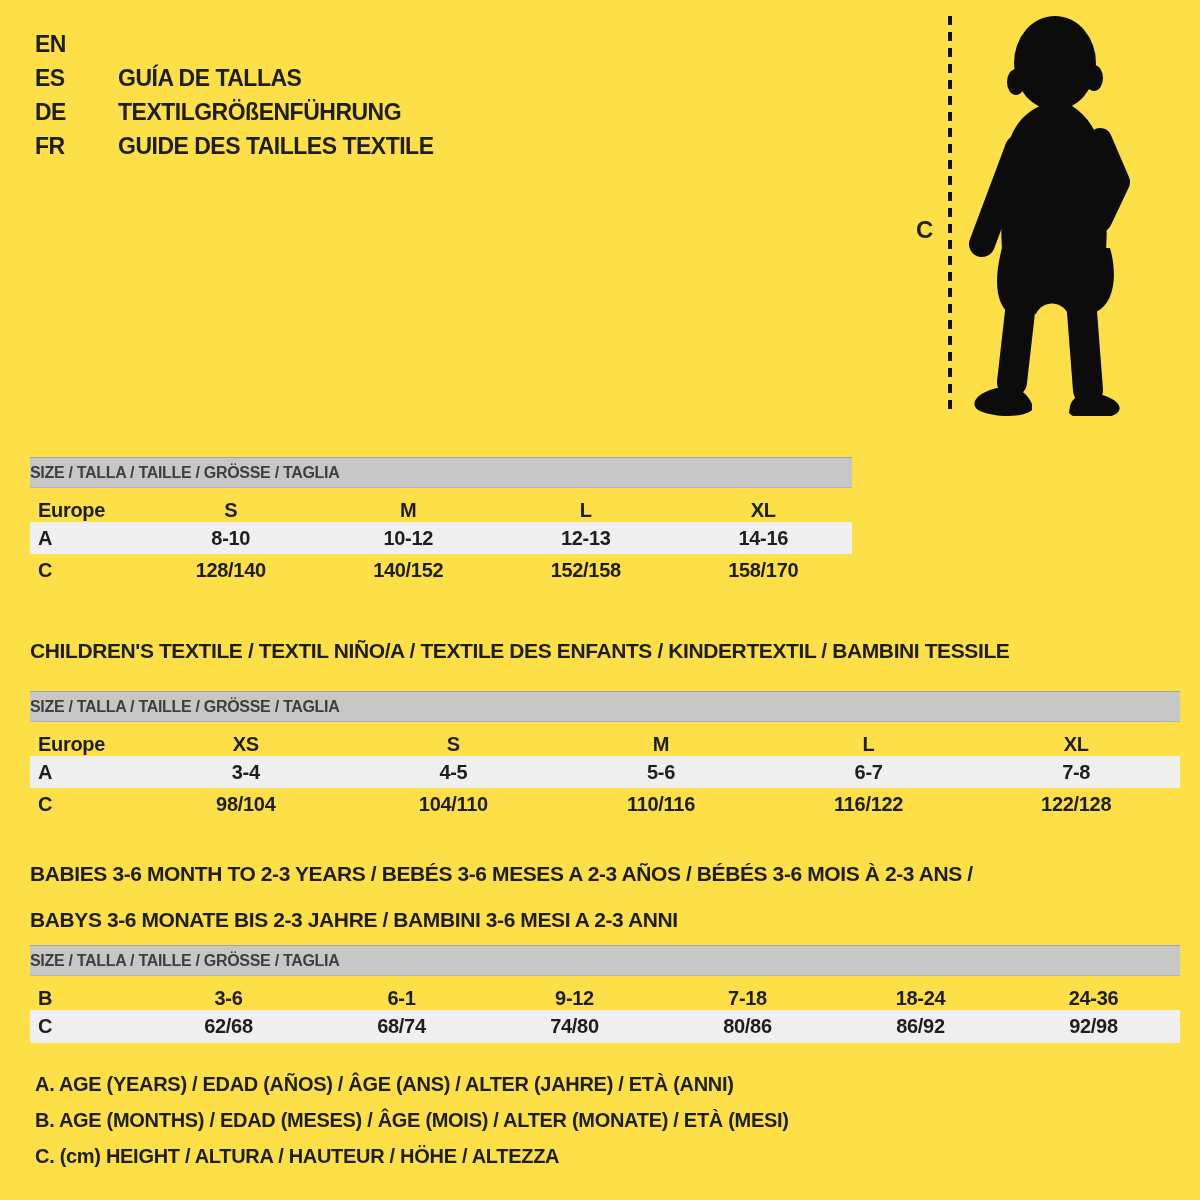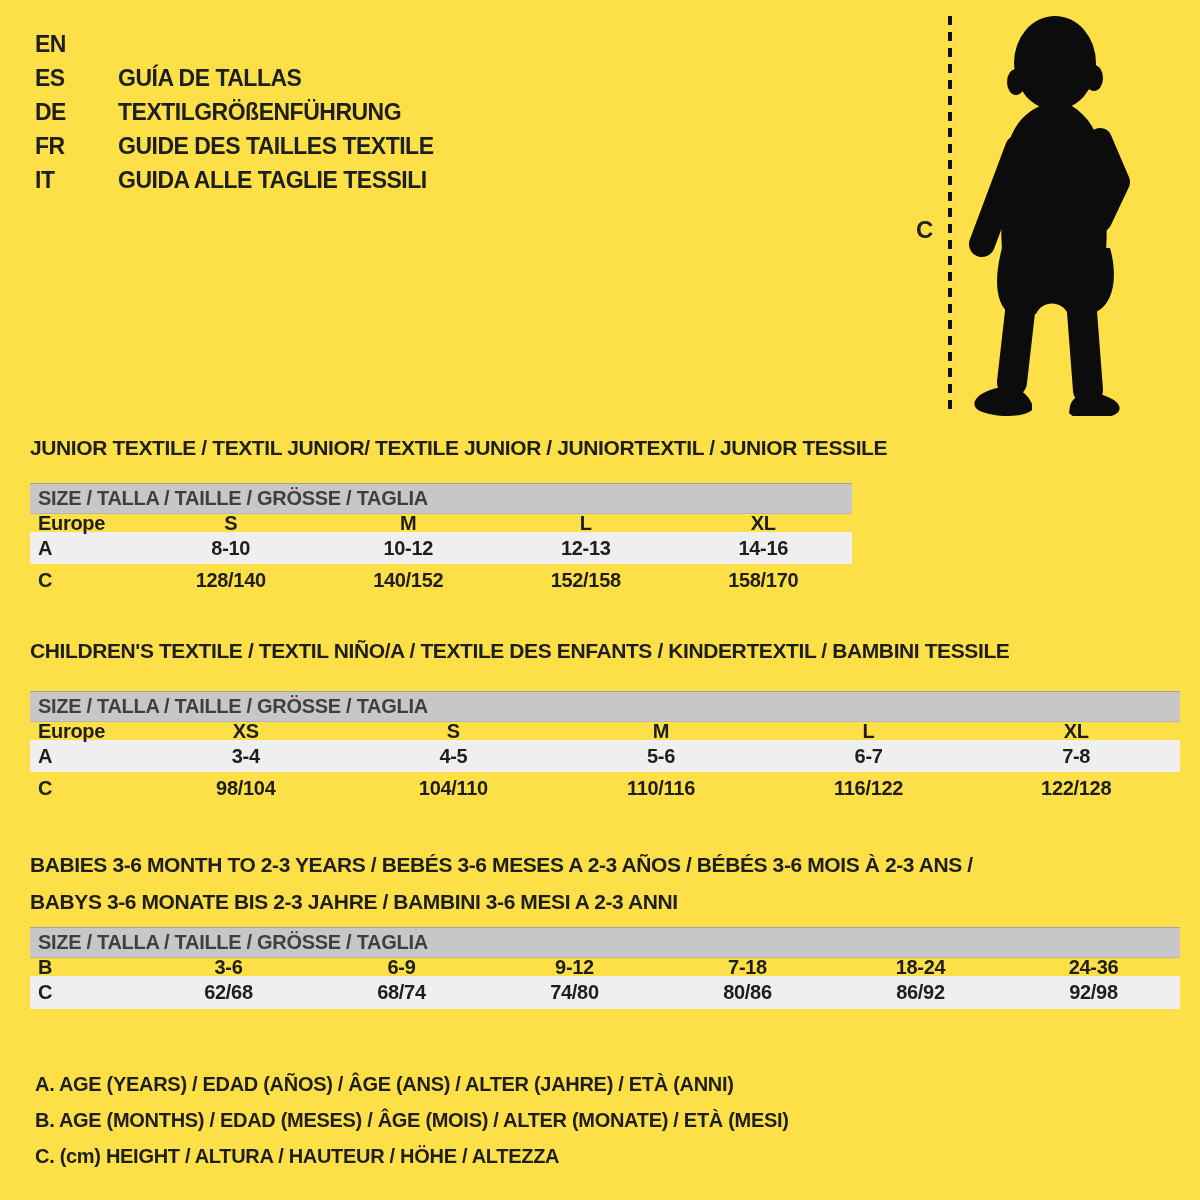--- a/index.html
+++ b/index.html
@@ -13,31 +13,31 @@
   .height-line{position:absolute;left:948px;top:16px;width:4px;height:400px;
     background:repeating-linear-gradient(to bottom,#111 0 9px,transparent 9px 16px);}
   .height-label{position:absolute;left:916px;top:216px;font-size:24px;}
   .silhouette{position:absolute;left:962px;top:12px;}
   
   .tbl{position:absolute;left:30px;}
   .t1{top:435px;width:822px;}
   .t2{top:638px;width:1150px;}
   .t3{top:846px;width:1150px;}
   .tbl-title{font-size:21px;line-height:26px;letter-spacing:-0.4px;white-space:nowrap;}
-  .t3 .tbl-title{line-height:37px;}
+  .t3 .tbl-title{line-height:37px;margin-top:9px;}
   .size-bar{height:29px;line-height:29px;background:#c7c7c7;color:#3f3f3f;
     border-top:1px solid #a3a3a3;border-bottom:1px solid #b5b5b5;
-    padding-left:8px;font-size:20px;letter-spacing:-0.3px;}
+    padding-left:0;font-size:16px;letter-spacing:-0.3px;}
   .t1 .size-bar{margin-top:22px;}
   .t2 .size-bar{margin-top:27px;}
   .t3 .size-bar{margin-top:7px;}
   .trow{display:flex;align-items:center;font-size:20px;letter-spacing:-0.3px;}
   .trow .rl{width:112px;padding-left:8px;box-sizing:border-box;text-align:left;}
   .trow .cell{flex:1;text-align:center;}
-  .h34{height:18px;} .h33{height:33px;} .h32{height:32px;}
+  .h34{height:34px;align-items:flex-end;} .h33{height:33px;} .h32{height:32px;}
   .stripe{background:#efefef;}
   
   .legend{position:absolute;left:35px;top:1066px;font-size:20px;line-height:36px;letter-spacing:-0.3px;}
 </style>
 </head>
 <body>
 
 <div class="page">
 
   <div class="lang-block">
@@ -48,24 +48,20 @@
       <span class="lang-code">ES</span>
       <span>GUÍA DE TALLAS</span>
     </div>
     <div class="lang-row">
       <span class="lang-code">DE</span>
       <span>TEXTILGRÖßENFÜHRUNG</span>
     </div>
     <div class="lang-row">
       <span class="lang-code">FR</span>
       <span>GUIDE DES TAILLES TEXTILE</span>
-    </div>
-    <div class="lang-row">
-      <span class="lang-code">IT</span>
-      <span>GUIDA ALLE TAGLIE TESSILI</span>
     </div>
   </div>
 
   <div class="height-line"></div>
   <div class="height-label">C</div>
   <svg class="silhouette" width="176" height="404" viewBox="0 0 176 404">
     <g fill="#0c0c0c" stroke="none">
       <ellipse cx="93" cy="51" rx="41" ry="47"></ellipse>
       <ellipse cx="54" cy="70" rx="9" ry="13"></ellipse>
       <ellipse cx="132" cy="66" rx="9" ry="13"></ellipse>
@@ -78,21 +74,20 @@
       <path d="M58,300 L50,370" stroke-width="30"></path>
       <path d="M120,300 L126,378" stroke-width="30"></path>
     </g>
     <g fill="#0c0c0c" stroke="none">
       <path d="M70,392 C62,374 44,372 28,378 C14,383 8,392 16,398 C32,406 62,406 70,398 Z"></path>
       <path d="M108,394 C112,380 130,378 146,385 C158,390 162,398 152,403 C136,410 112,408 107,401 Z"></path>
     </g>
   </svg>
 
   <div class="tbl t1">
-    <div class="tbl-title">JUNIOR TEXTILE / TEXTIL JUNIOR/ TEXTILE JUNIOR / JUNIORTEXTIL / JUNIOR TESSILE</div>
     <div class="size-bar">SIZE / TALLA / TAILLE / GRÖSSE / TAGLIA</div>
     <div class="trow h34">
       <span class="rl">Europe</span>
       <span class="cell">S</span>
       <span class="cell">M</span>
       <span class="cell">L</span>
       <span class="cell">XL</span>
     </div>
     <div class="trow h32 stripe">
       <span class="rl">A</span>
@@ -139,21 +134,21 @@
     </div>
   </div>
 
   <div class="tbl t3">
     <div class="tbl-title">BABIES 3-6 MONTH TO 2-3 YEARS / BEBÉS 3-6 MESES A 2-3 AÑOS / BÉBÉS 3-6 MOIS À 2-3 ANS /</div>
     <div class="tbl-title">BABYS 3-6 MONATE BIS 2-3 JAHRE / BAMBINI 3-6 MESI A 2-3 ANNI</div>
     <div class="size-bar">SIZE / TALLA / TAILLE / GRÖSSE / TAGLIA</div>
     <div class="trow h34">
       <span class="rl">B</span>
       <span class="cell">3-6</span>
-      <span class="cell">6-9</span>
+      <span class="cell">6-1</span>
       <span class="cell">9-12</span>
       <span class="cell">7-18</span>
       <span class="cell">18-24</span>
       <span class="cell">24-36</span>
     </div>
     <div class="trow h33 stripe">
       <span class="rl">C</span>
       <span class="cell">62/68</span>
       <span class="cell">68/74</span>
       <span class="cell">74/80</span>

